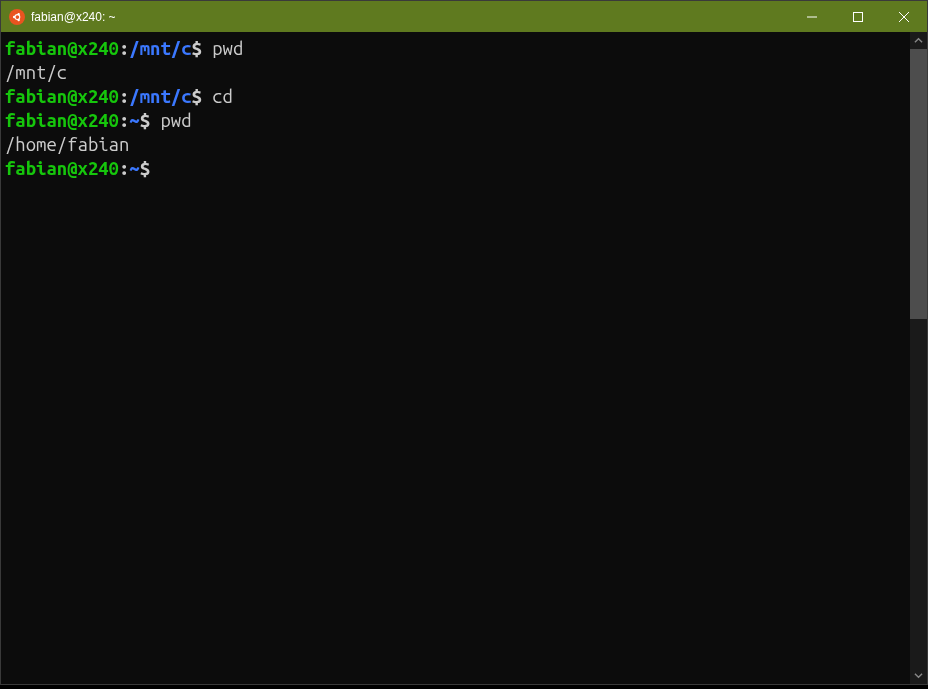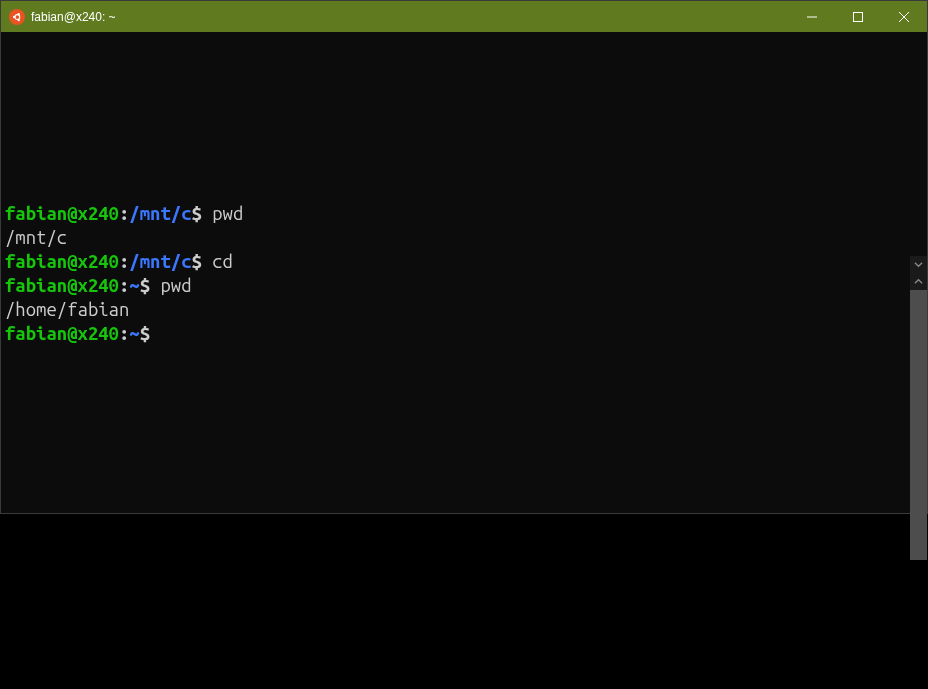--- a/index.html
+++ b/index.html
@@ -5,21 +5,21 @@
   * { margin: 0; padding: 0; box-sizing: border-box; }
   body {
     width: 928px;
     height: 689px;
     background: #000;
     font-family: "Consolas", "Ubuntu Mono", monospace;
     overflow: hidden;
   }
   .window {
     width: 928px;
-    height: 514px;
+    height: 685px;
     display: flex;
     flex-direction: column;
     border: 1px solid #3a3a3a;
   }
   .titlebar {
     height: 31px;
     background: #5f7a1f;
     display: flex;
     align-items: center;
     color: #ffffff;
@@ -49,21 +49,20 @@
     display: flex;
     align-items: center;
     justify-content: center;
     color: #fff;
   }
   .titlebar-btn svg { display:block; }
   .client {
     flex: 1 1 auto;
     display: flex;
     background: #0c0c0c;
-    align-items: center;
   }
   .terminal {
     flex: 1 1 auto;
     background: #0c0c0c;
     color: #cccccc;
     font-size: 18.5px;
     line-height: 24px;
     padding: 4px 4px;
     white-space: pre;
     font-family: "Consolas","Ubuntu Mono","DejaVu Sans Mono", monospace;

